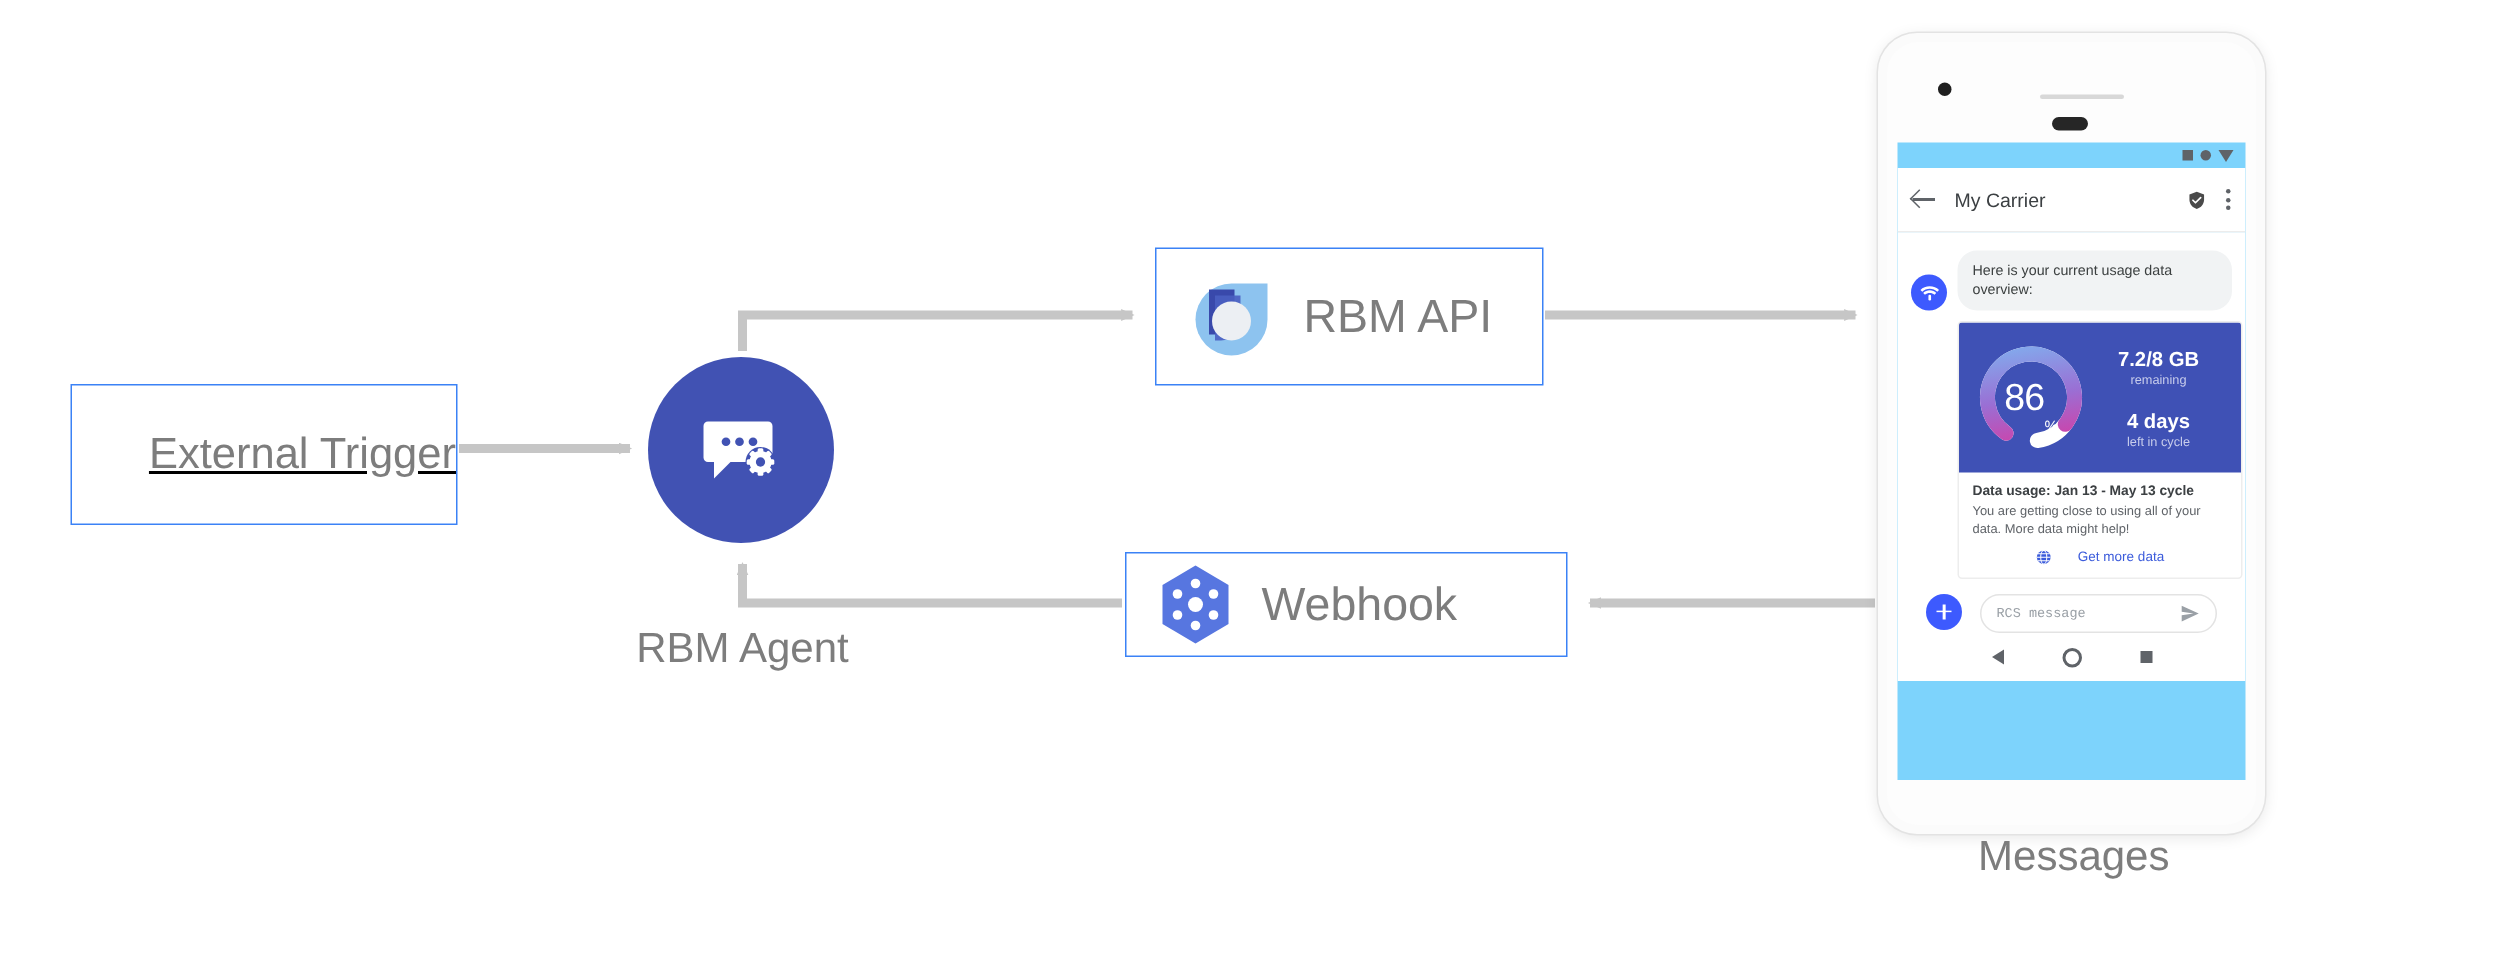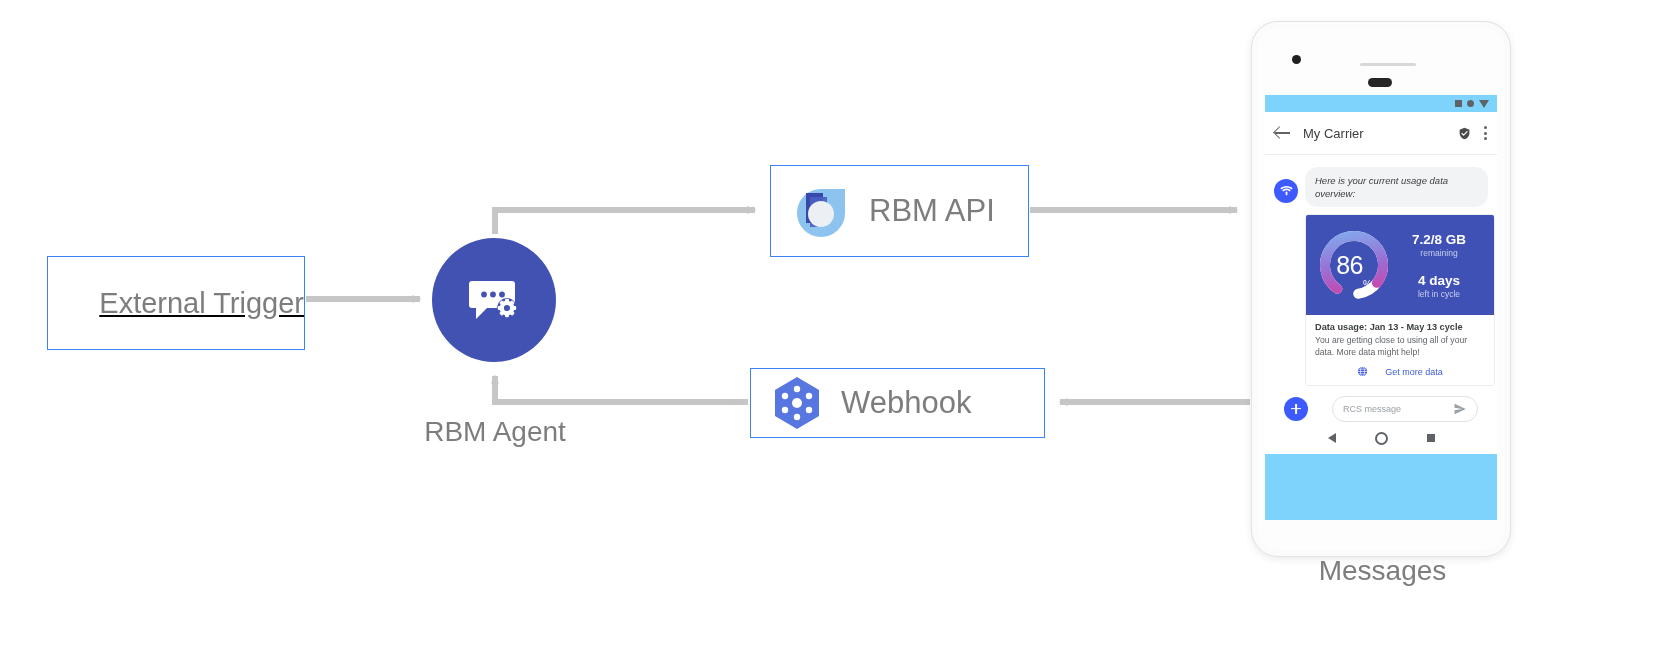--- a/index.html
+++ b/index.html
@@ -66,21 +66,21 @@
   .back-arrow::before{content:"";position:absolute;left:0;top:7px;width:15px;height:1.6px;
                       background:#5f6368;}
   .back-arrow::after{content:"";position:absolute;left:0;top:3px;width:8px;height:8px;
                      border-left:1.6px solid #5f6368;border-bottom:1.6px solid #5f6368;
                      transform:rotate(45deg);}
   .kebab{width:4px;display:flex;flex-direction:column;gap:2.5px;align-items:center;}
   .kebab i{width:3px;height:3px;border-radius:50%;background:#5f6368;display:block;}
 
   
   #convo{padding:12px 9px 0 9px;background:#fff;}
-  .msg-row{display:flex;gap:7px;align-items:center;font-style:italic;}
+  .msg-row{display:flex;gap:7px;align-items:flex-end;}
   .avatar{width:24px;height:24px;border-radius:50%;background:#3d5afe;flex:none;
           display:flex;align-items:center;justify-content:center;margin-top:7px;}
   .bubble{background:#f1f3f4;border-radius:13px;padding:7px 10px;font-size:9.5px;
           line-height:1.38;color:#3c4040;max-width:172px;}
 
   
   #rich-card{margin:7px 0 0 31px;width:188px;border:1px solid #ededed;border-radius:3px;
              overflow:hidden;background:#fff;}
   #gauge-panel{background:#3f51b5;height:100px;display:flex;align-items:center;
                padding:0 9px;box-sizing:border-box;}
@@ -89,25 +89,25 @@
              color:#fff;}
   #gauge-pct .big{font-size:25px;font-weight:300;letter-spacing:-.5px;}
   #gauge-pct .sm{font-size:10px;font-weight:300;align-self:flex-end;padding-bottom:14px;}
   #gauge-stats{flex:1;text-align:center;color:#fff;}
   #gauge-stats .v{font-size:13.5px;font-weight:700;}
   #gauge-stats .k{font-size:8.5px;color:#c8cdec;margin-top:1px;}
   #gauge-stats .sep{height:15px;}
   #card-body{padding:7px 9px 8px 9px;}
   #card-title{font-size:9.2px;font-weight:700;color:#3c4043;}
   #card-desc{font-size:8.6px;color:#5f6368;line-height:1.42;margin-top:2px;}
-  #card-action{display:flex;align-items:flex-end;justify-content:center;gap:17px;
+  #card-action{display:flex;align-items:center;justify-content:center;gap:17px;
                margin-top:7px;color:#3b5bdb;font-size:9px;font-weight:500;}
 
   
-  #composer{display:flex;align-items:center;gap:24px;padding:10px 10px 0 10px;}
+  #composer{display:flex;gap:12px;padding:10px 10px 0 10px;font-family:Liberation Mono, monospace;}
   #plus-btn{width:24px;height:24px;border-radius:50%;background:#3d5afe;flex:none;
             position:relative;}
   #plus-btn::before,#plus-btn::after{content:"";position:absolute;background:#fff;
             left:50%;top:50%;transform:translate(-50%,-50%);}
   #plus-btn::before{width:10px;height:1.8px;}
   #plus-btn::after{width:1.8px;height:10px;}
   #rcs-field{flex:1;height:24px;border:1px solid #e3e3e3;border-radius:13px;
              display:flex;align-items:center;padding:0 10px;}
   #rcs-field span{font-size:9px;color:#9aa0a6;flex:1;}
 

